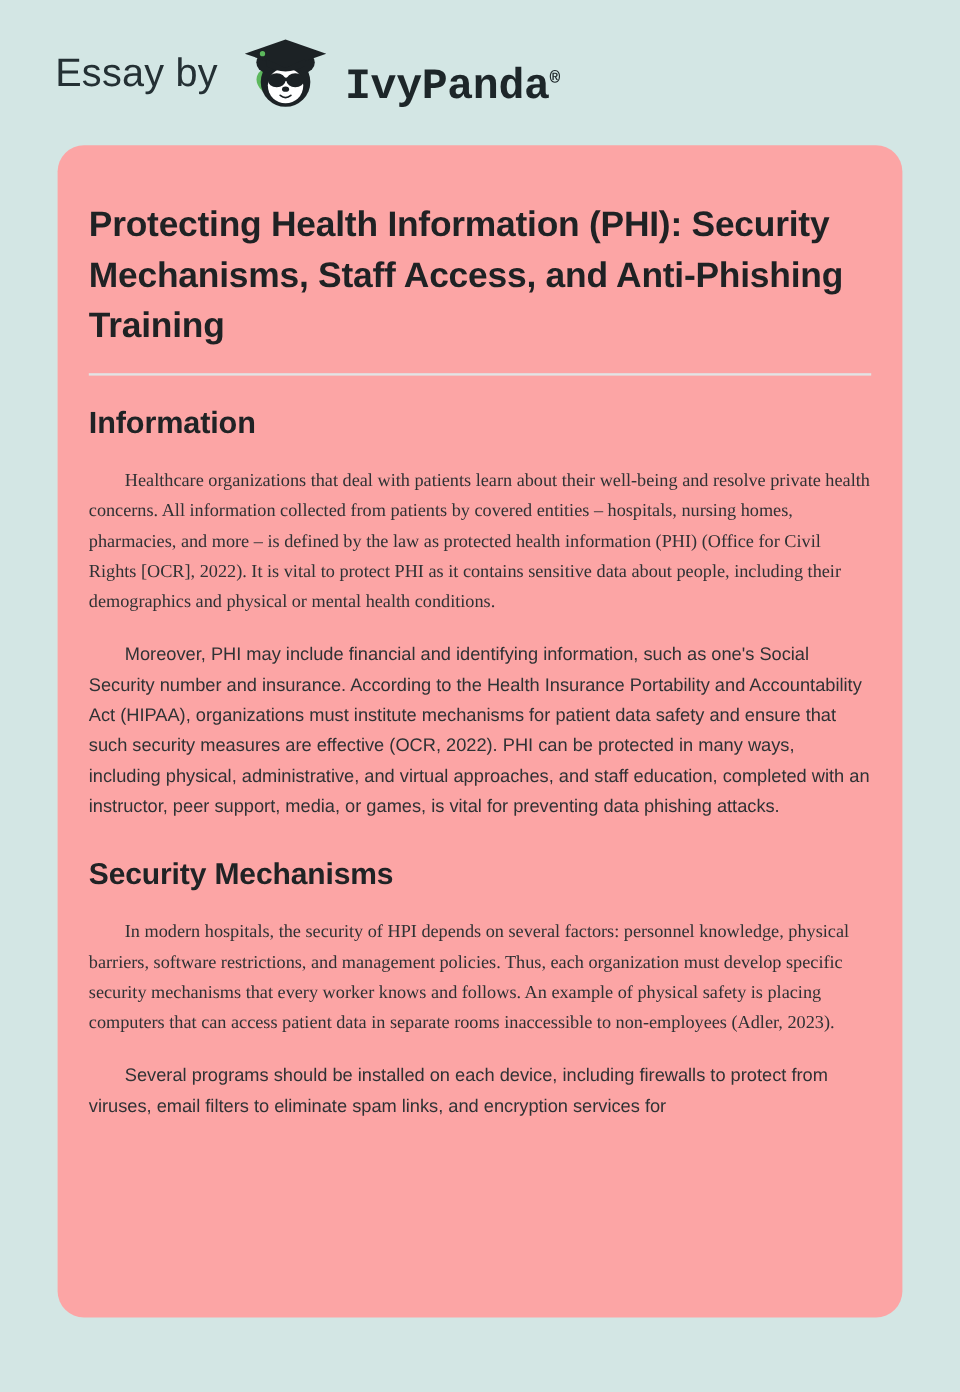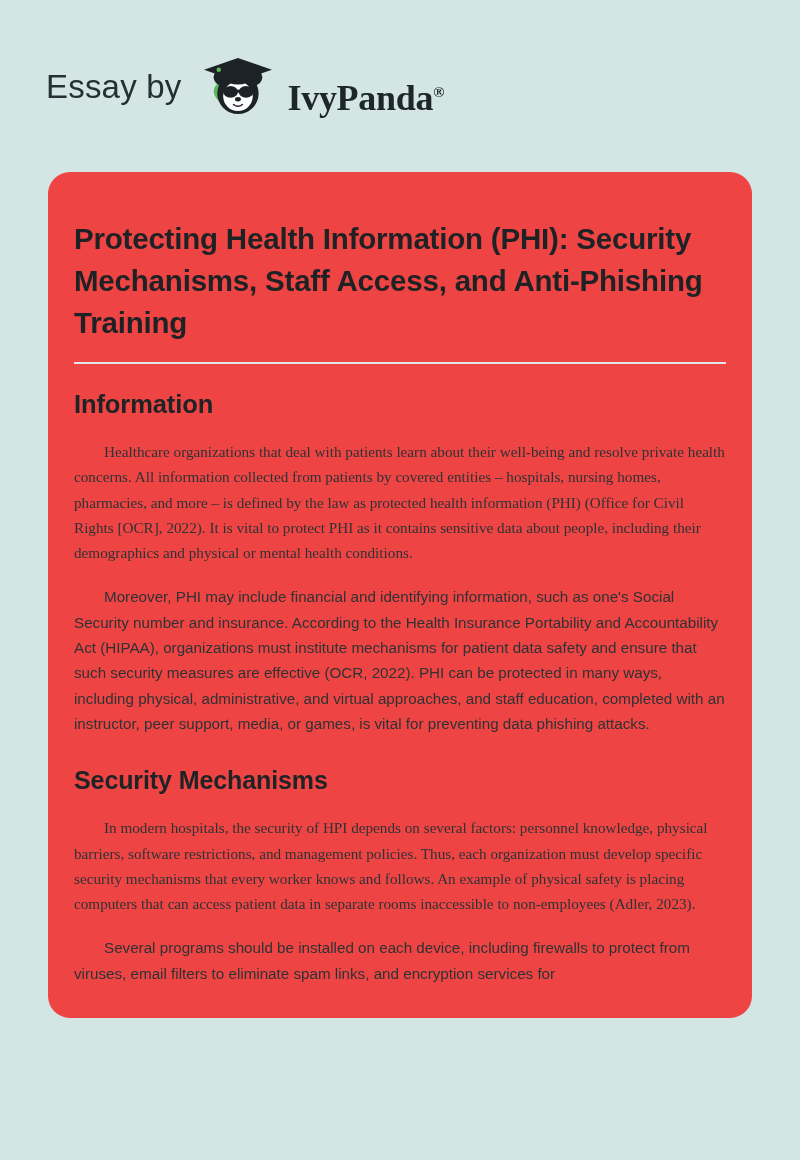--- a/index.html
+++ b/index.html
@@ -10,21 +10,21 @@
   body {
     width: 800px;
     height: 1160px;
     background: #d3e6e4;
     font-family: "Liberation Sans", sans-serif;
     overflow: hidden;
   }
 
   
   .site-header {
-    height: 172px;
+    height: 121px;
     display: flex;
     align-items: center;
     padding-left: 46px;
     box-sizing: border-box;
   }
   .brand-lockup {
     display: flex;
     align-items: center;
     gap: 14px;
   }
@@ -34,44 +34,44 @@
     letter-spacing: 0.2px;
     line-height: 1;
   }
   .logo-mark {
     width: 78px;
     height: 62px;
     display: block;
     flex: none;
   }
   .brand-word {
-    font-family: Liberation Serif, serif;
+    font-family: Liberation Mono, monospace;
     font-weight: bold;
     font-size: 36px;
     color: #1d2629;
     line-height: 1;
     letter-spacing: -0.3px;
     position: relative;
     top: 2px;
     margin-top: 20px;
   }
   .brand-word .reg {
     font-size: 15px;
     vertical-align: super;
     font-weight: bold;
   }
 
   
   .paper-card {
     margin: 0 48px;
-    background: #ef4444;
+    background: #fca5a5;
     border-radius: 22px;
     padding: 46px 26px 44px 26px;
     box-sizing: border-box;
-    height: 846px;
+    height: 977px;
     overflow: hidden;
   }
   .card-inner {
     padding: 0 0 0 0;
   }
 
   .doc-title {
     margin: 0;
     font-size: 29.5px;
     font-weight: bold;

